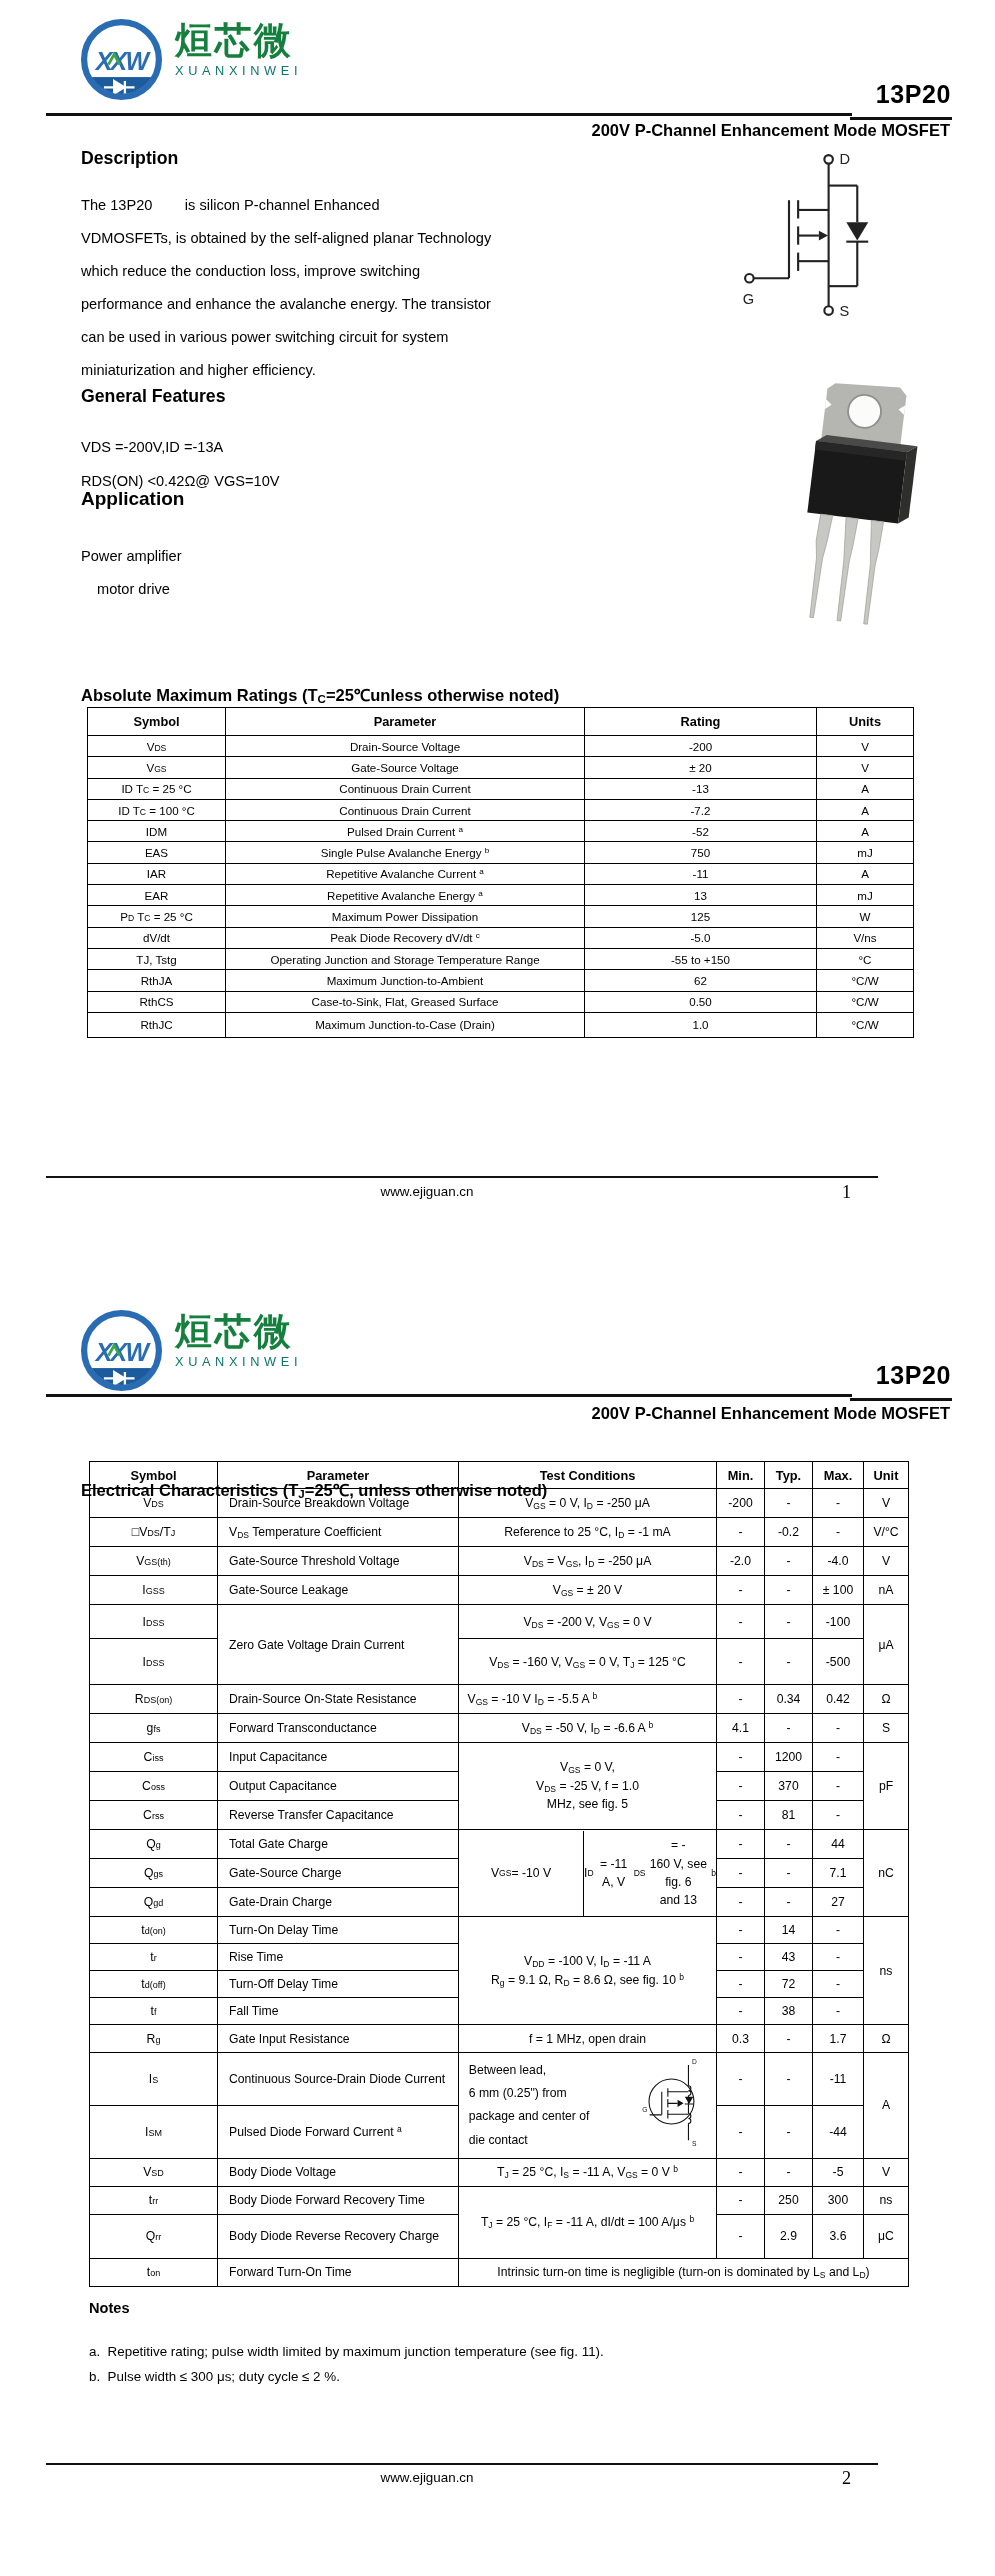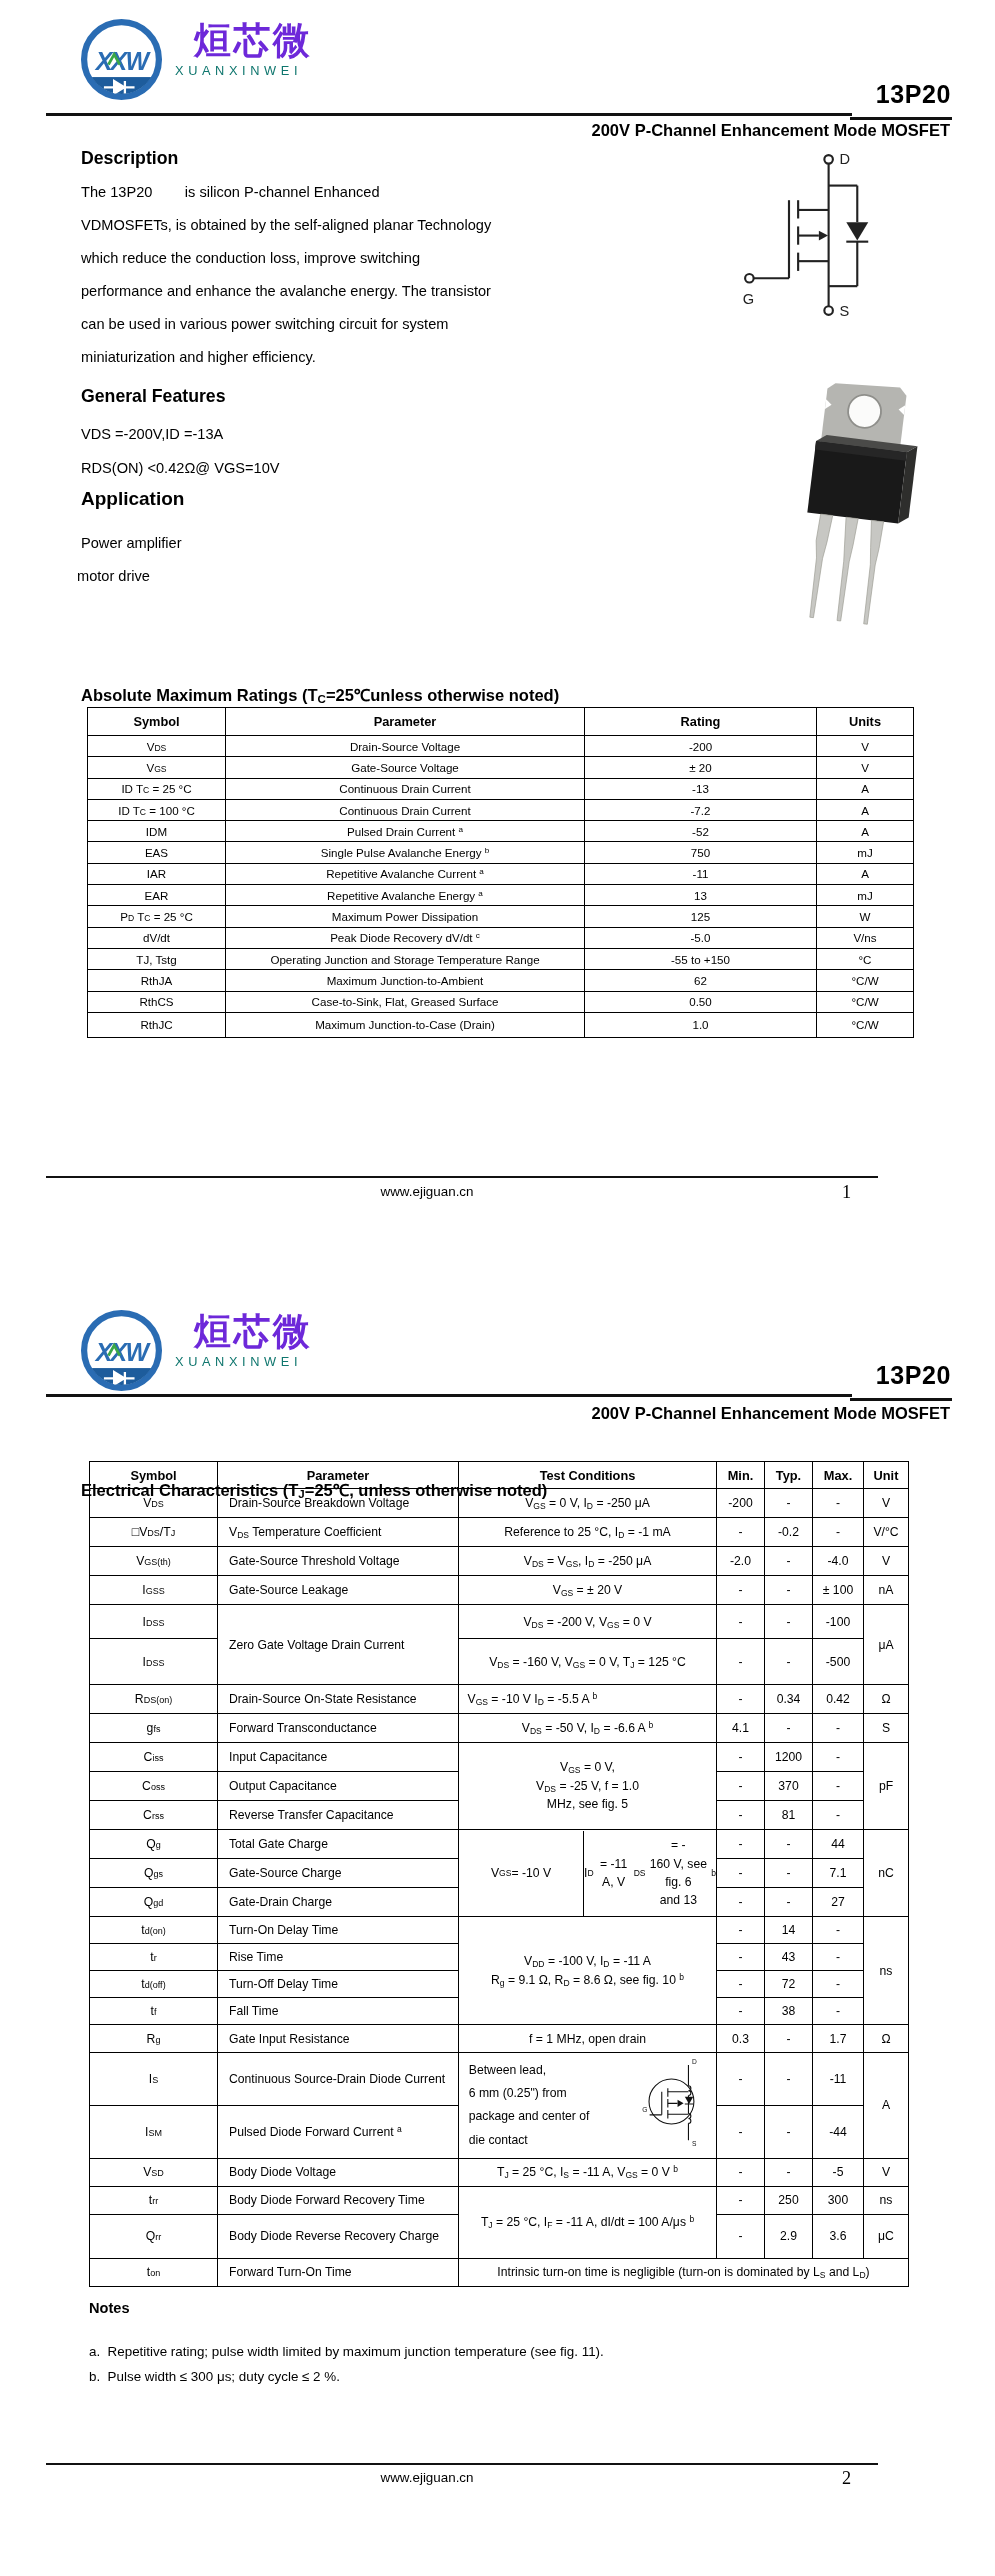--- a/index.html
+++ b/index.html
@@ -2,30 +2,30 @@
 <html style="font-size:9.8px"><head>
 <meta charset="utf-8">
 <style>
   html,body{margin:0;padding:0;background:#888;}
   .sheet{position:relative;width:995px;height:2576px;background:#ffffff;
          font-family:"Liberation Sans",sans-serif;color:#000;overflow:hidden;}
   .page{position:absolute;left:0;width:995px;height:1288px;}
   .abs{position:absolute;}
 
   
-  .logo-cn{font-size:37px;font-weight:800;line-height:1.05;letter-spacing:2.4px;color:#6d28d9;margin-left:19px;}
+  .logo-cn{font-size:37px;font-weight:800;line-height:1.05;letter-spacing:2.4px;color:#15803d;}
   .logo-en{font-size:12.8px;letter-spacing:4.6px;color:#0f766e;margin-top:2.4px;}
   .part-number{font-size:25px;font-weight:bold;letter-spacing:0.6px;}
   .subtitle{font-size:16.5px;font-weight:bold;}
   .rule{background:#111;}
 
   
   .h-section{font-size:17.7px;font-weight:bold;}
   .h-table{font-size:16.5px;font-weight:bold;}
-  .bodyline{font-size:14.6px;margin:3px 0 17px 0;white-space:pre-wrap;}
+  .bodyline{font-size:14.6px;margin:16px 0 17px 0;white-space:pre-wrap;}
 
   
   sub{font-size:0.70em;vertical-align:-0.18em;line-height:0;}
   sup{font-size:0.70em;vertical-align:0.5em;line-height:0;}
   .sym sub{vertical-align:baseline;font-size:0.74em;}
 
   
   table{border-collapse:collapse;table-layout:fixed;}
   .dtable{border:1.8px solid #000;}
   .dtable th,.dtable td{border:1.2px solid #000;text-align:center;vertical-align:middle;
@@ -100,21 +100,21 @@
       <p class="bodyline">can be used in various power switching circuit for system</p>
       <p class="bodyline">miniaturization and higher efficiency.</p>
     </div>
 
     <div class="abs h-section" style="left:81px;top:386px;">General Features</div>
     <div class="abs bodyline" style="left:81px;top:423px;">VDS =-200V,ID =-13A</div>
     <div class="abs bodyline" style="left:81px;top:457px;">RDS(ON) &lt;0.42Ω@ VGS=10V</div>
 
     <div class="abs h-section" style="left:81px;top:488px;font-size:19px;">Application</div>
     <div class="abs bodyline" style="left:81px;top:532px;">Power amplifier</div>
-    <div class="abs bodyline" style="left:77px;top:565px;">motor drive</div>
+    <div class="abs bodyline" style="left:97px;top:565px;">motor drive</div>
 
     <div class="abs" style="left:726px;top:149px;">
       <svg width="165" height="178" viewBox="0 0 270 292">
         <g fill="none" stroke="#222" stroke-width="3.5">
           <circle cx="168" cy="17" r="7"></circle>
           <line x1="168" y1="24" x2="168" y2="100"></line>
           <line x1="168" y1="100" x2="168" y2="258"></line>
           <circle cx="168" cy="265" r="7"></circle>
           <line x1="118" y1="100" x2="168" y2="100"></line>
           <line x1="118" y1="142" x2="152" y2="142"></line>

